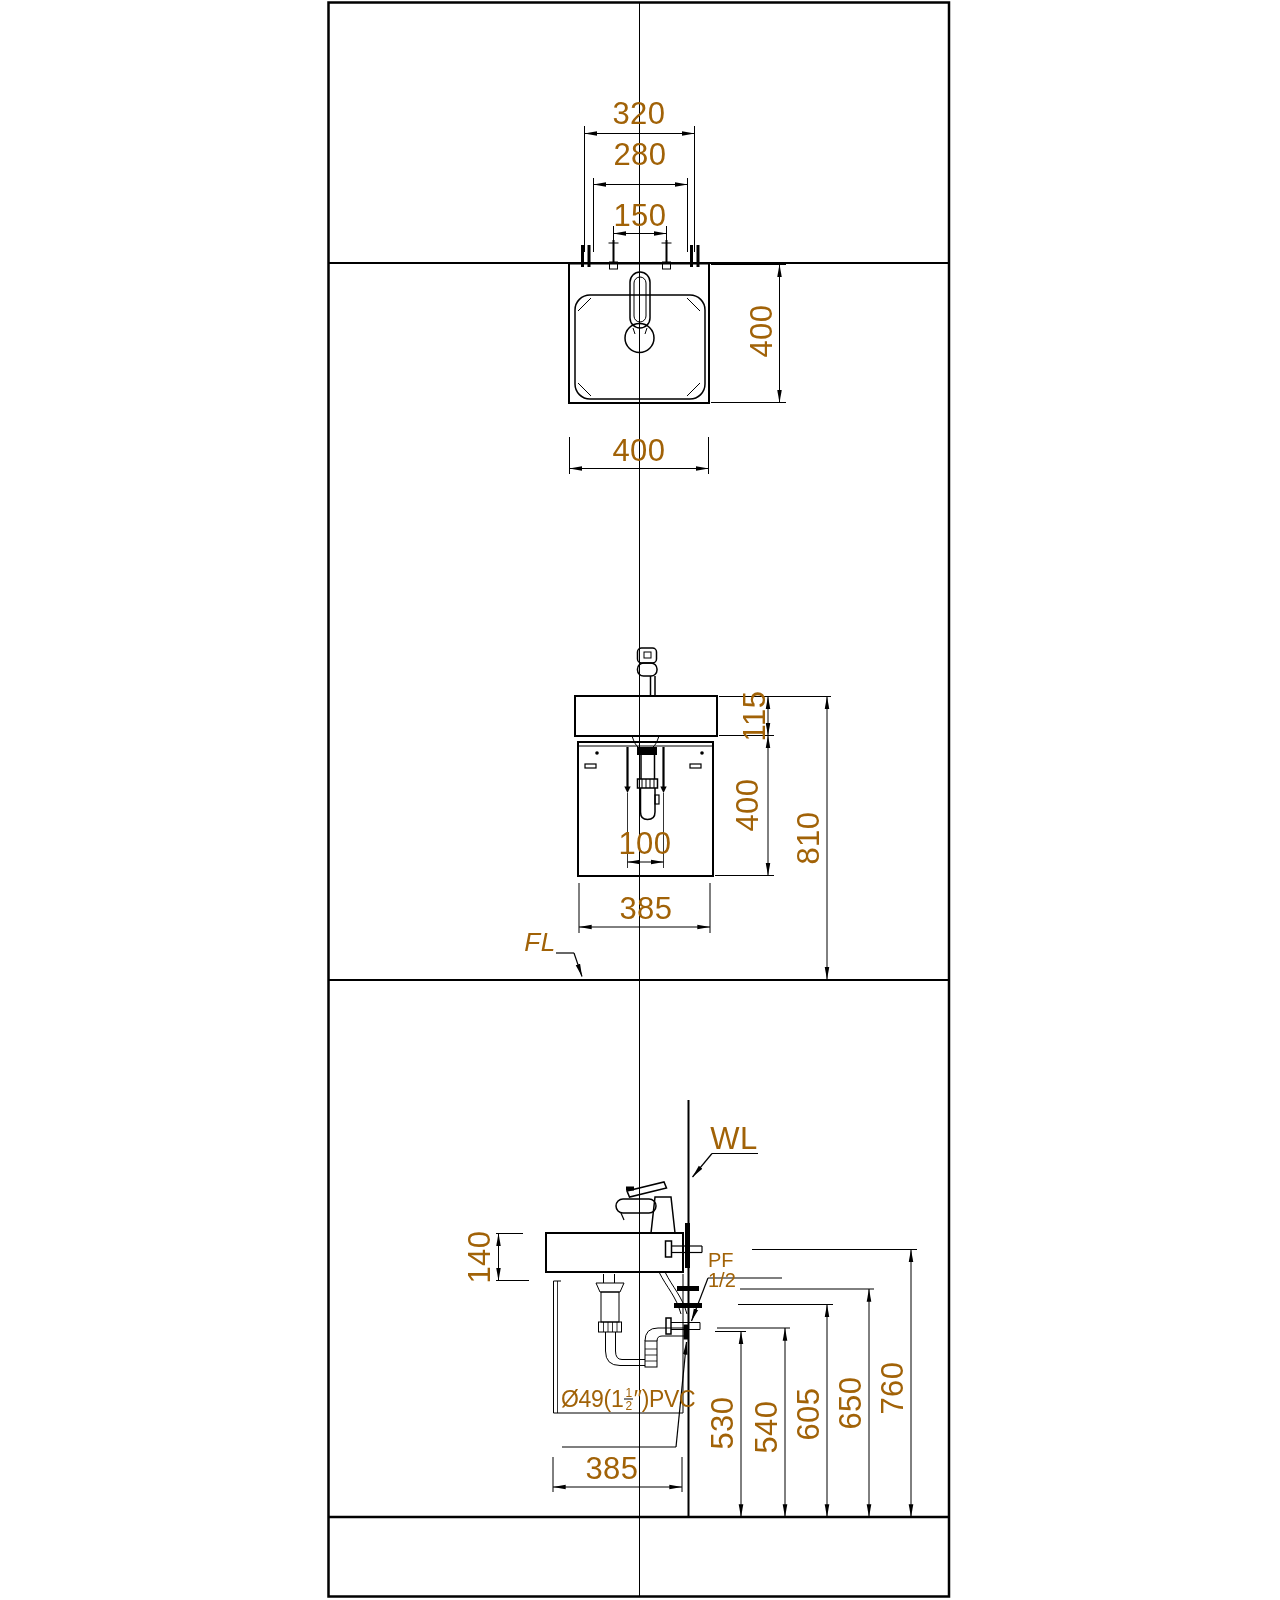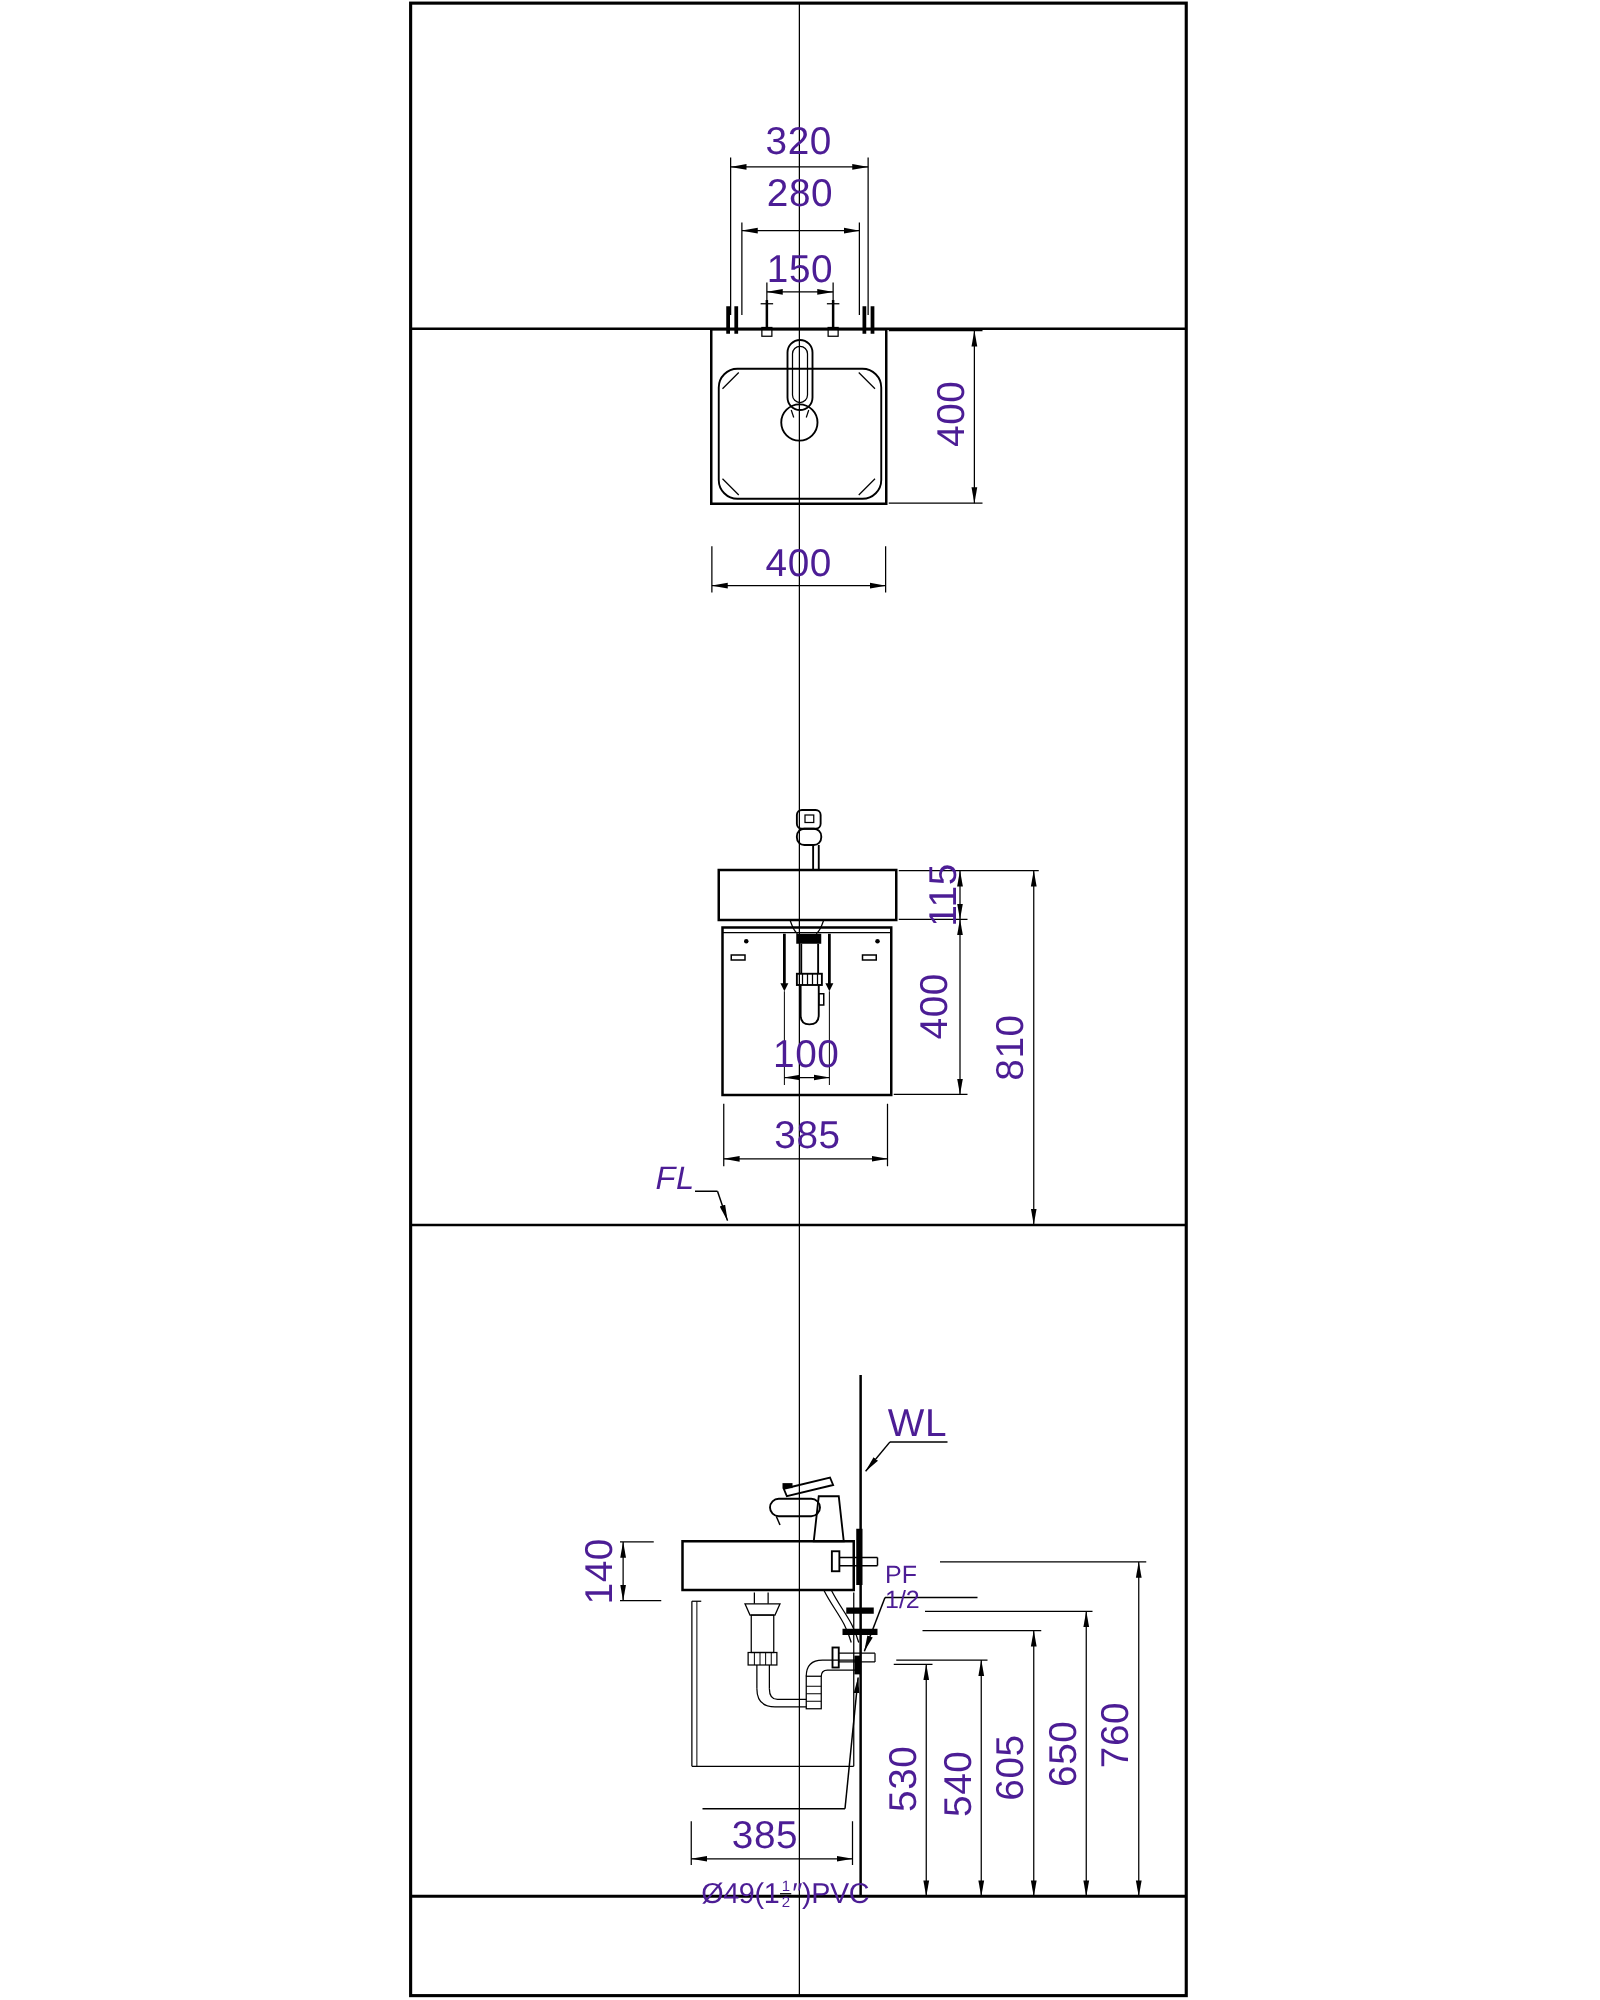--- a/index.html
+++ b/index.html
@@ -1,29 +1,29 @@
 <!DOCTYPE html>
 <html><head>
 <meta charset="utf-8">
 <style>
   html,body{margin:0;padding:0;background:#fff;}
   #page{position:relative;width:1280px;height:1600px;background:#fff;overflow:hidden;
-        font-family:"Liberation Sans",sans-serif;color:#4c1d95;}
+        font-family:"Liberation Sans",sans-serif;color:#a16207;}
   svg{position:absolute;left:0;top:0;}
   svg *{stroke:#000;fill:none;stroke-width:1;stroke-linecap:butt;}
   .w08{stroke-width:0.8}.w12{stroke-width:1.2}.w15{stroke-width:1.5}
   .w2{stroke-width:2}.w22{stroke-width:2.2}.w25{stroke-width:2.5}
   .fill{fill:#000;stroke:none;}
   .t{position:absolute;font-size:31px;line-height:1;white-space:nowrap;
      transform:translate(-50%,-50%);letter-spacing:0.5px;}
   .rot{transform:translate(-50%,-50%) rotate(-90deg);}
   .f26{font-size:26px;font-style:italic;}
   .pf{position:absolute;left:708px;top:1270px;transform:translate(0,-50%);
       width:76px;display:flex;justify-content:space-between;font-size:20px;line-height:1;flex-direction:column;}
-  .pvc{position:absolute;left:561px;top:1515px;transform:translate(0,-50%);
+  .pvc{position:absolute;left:561px;top:1399px;transform:translate(0,-50%);
        display:flex;align-items:center;font-size:23px;line-height:1;letter-spacing:-0.3px;}
   .frac{display:inline-flex;flex-direction:column;align-items:center;
         font-size:12px;line-height:1;margin:0 1px;}
   .frac .fn{border-bottom:1px solid #000;padding:0 1px;}
 </style>
 </head>
 <body>
 
 <div id="page">
 

